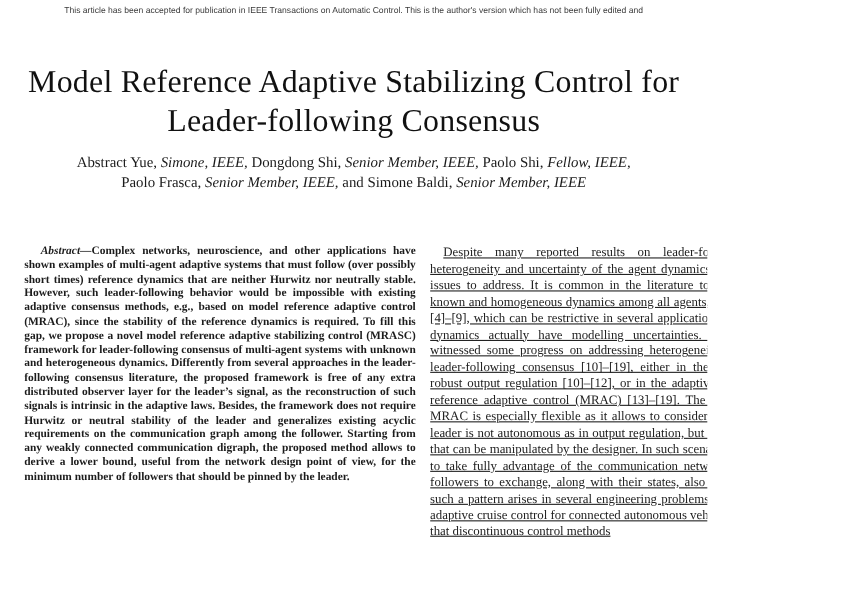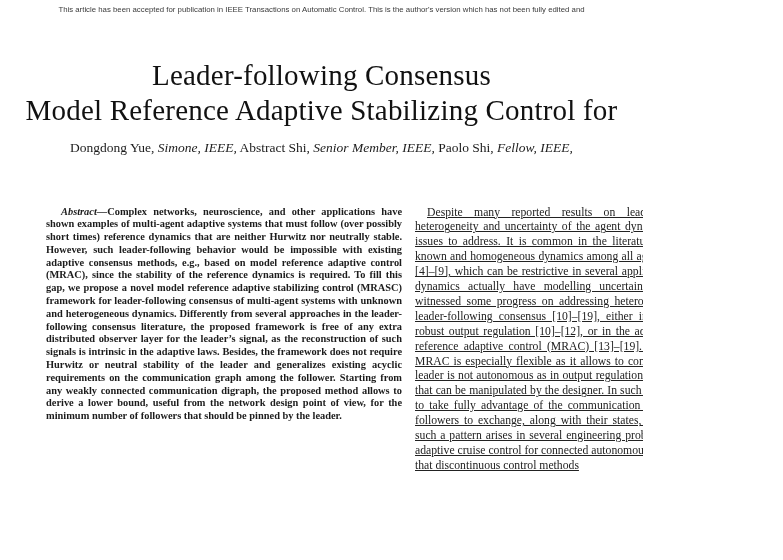--- a/index.html
+++ b/index.html
@@ -51,21 +51,21 @@
   .authors {
     margin-top: 11px;
     text-align: center;
     font-size: 13.5px;
     line-height: 17.5px;
     color: #1b1b1b;
   }
   .it { font-style: italic; }
   .columns {
     margin-top: 49px;
-    padding-left: 46px;
+    padding-left: 22px;
     padding-right: 30px;
     display: flex;
     gap: 13px;
   }
   .col { overflow: hidden; }
   .col.left  { width: 356px; flex: 0 0 356px; }
   .col.right { width: 351px; flex: 0 0 351px; }
   p { margin: 0; }
   .abstract {
     font-size: 10.4px;
@@ -101,26 +101,27 @@
 
 <div class="page">
 
   <div class="notice">
     <div>This article has been accepted for publication in IEEE Transactions on Automatic Control. This is the author's version which has not been fully edited and</div>
   </div>
 
   <div class="pagenum">1</div>
 
   <h1 class="title">
+    <span class="tline">Model Reference Adaptive Stabilizing Control for</span>
     <span class="tline">Leader-following Consensus</span>
-    <span class="tline">Model Reference Adaptive Stabilizing Control for</span>
   </h1>
 
   <div class="authors">
-    <div class="aline"><span>Dongdong Yue, </span><span class="it">Simone, IEEE,</span><span> Abstract Shi, </span><span class="it">Senior Member, IEEE,</span><span> Paolo Shi, </span><span class="it">Fellow, IEEE,</span></div>
+    <div class="aline"><span>Abstract Yue, </span><span class="it">Simone, IEEE,</span><span> Dongdong Shi, </span><span class="it">Senior Member, IEEE,</span><span> Paolo Shi, </span><span class="it">Fellow, IEEE,</span></div>
+    <div class="aline"><span>Paolo Frasca, </span><span class="it">Senior Member, IEEE,</span><span> and Simone Baldi, </span><span class="it">Senior Member, IEEE</span></div>
   </div>
 
   <div class="columns">
 
     <div class="col left">
       <p class="abstract"><span class="it">Abstract—</span><span>Complex networks, neuroscience, and other applications have shown examples of multi-agent adaptive systems that must follow (over possibly short times) reference dynamics that are neither Hurwitz nor neutrally stable. However, such leader-following behavior would be impossible with existing adaptive consensus methods, e.g., based on model reference adaptive control (MRAC), since the stability of the reference dynamics is required. To fill this gap, we propose a novel model reference adaptive stabilizing control (MRASC) framework for leader-following consensus of multi-agent systems with unknown and heterogeneous dynamics. Differently from several approaches in the leader-following consensus literature, the proposed framework is free of any extra distributed observer layer for the leader’s signal, as the reconstruction of such signals is intrinsic in the adaptive laws. Besides, the framework does not require Hurwitz or neutral stability of the leader and generalizes existing acyclic requirements on the communication graph among the follower. Starting from any weakly connected communication digraph, the proposed method allows to derive a lower bound, useful from the network design point of view, for the minimum number of followers that should be pinned by the leader.</span></p>
     </div>
 
     <div class="col right">
       <p class="bodypara">Despite many reported results on leader-following consensus, heterogeneity and uncertainty of the agent dynamics remain challenging issues to address. It is common in the literature to assume completely known and homogeneous dynamics among all agents, including the leader [4]–[9], which can be restrictive in several applications where the agents’ dynamics actually have modelling uncertainties. Recent years have witnessed some progress on addressing heterogeneity or uncertainty in leader-following consensus [10]–[19], either in the robust sense as in robust output regulation [10]–[12], or in the adaptive sense as in model reference adaptive control (MRAC) [13]–[19]. The latter framework of MRAC is especially flexible as it allows to consider scenarios where the leader is not autonomous as in output regulation, but it has external inputs that can be manipulated by the designer. In such scenarios, it is convenient to take fully advantage of the communication network by allowing the followers to exchange, along with their states, also their control inputs: such a pattern arises in several engineering problems such as cooperative adaptive cruise control for connected autonomous vehicles [16]–[18]. Note that discontinuous control methods</p>

